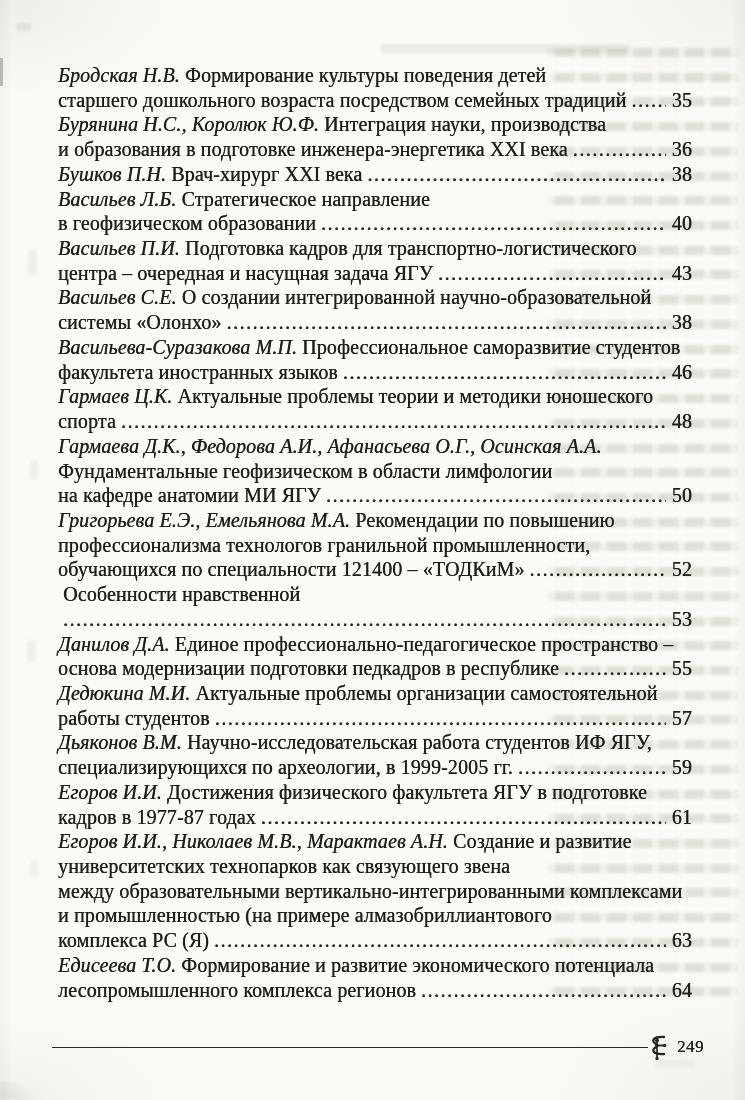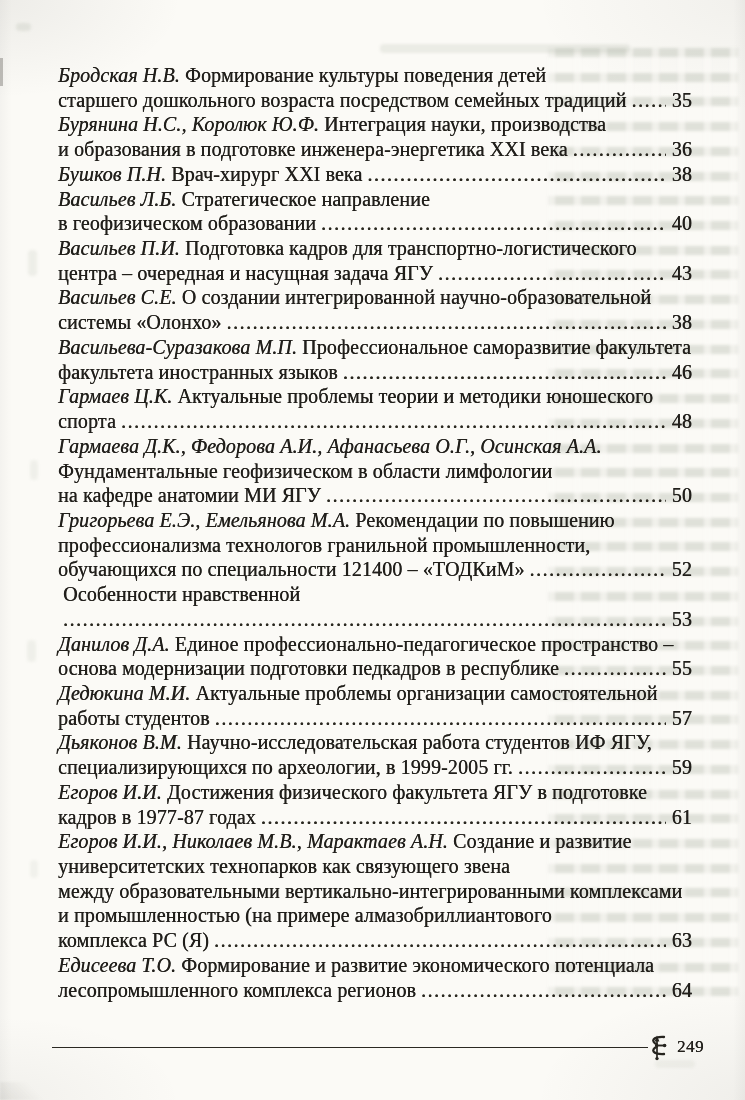--- a/index.html
+++ b/index.html
@@ -110,21 +110,21 @@
     </div>
     <div class="entry">
       <div class="line"><span class="authors">Васильев П.И.</span><span class="title"> Подготовка кадров для транспортно-логистического</span></div>
       <div class="line"><span class="title">центра – очередная и насущная задача ЯГУ</span><span class="leader"></span><span class="pagenum">43</span></div>
     </div>
     <div class="entry">
       <div class="line"><span class="authors">Васильев С.Е.</span><span class="title"> О создании интегрированной научно-образовательной</span></div>
       <div class="line"><span class="title">системы «Олонхо»</span><span class="leader"></span><span class="pagenum">38</span></div>
     </div>
     <div class="entry">
-      <div class="line"><span class="authors">Васильева-Суразакова М.П.</span><span class="title"> Профессиональное саморазвитие факультета</span></div>
+      <div class="line"><span class="authors">Васильева-Суразакова М.П.</span><span class="title"> Профессиональное саморазвитие студентов</span></div>
       <div class="line"><span class="title">факультета иностранных языков</span><span class="leader"></span><span class="pagenum">46</span></div>
     </div>
     <div class="entry">
       <div class="line"><span class="authors">Гармаев Ц.К.</span><span class="title"> Актуальные проблемы теории и методики юношеского</span></div>
       <div class="line"><span class="title">спорта</span><span class="leader"></span><span class="pagenum">48</span></div>
     </div>
     <div class="entry">
       <div class="line"><span class="authors">Гармаева Д.К., Федорова А.И., Афанасьева О.Г., Осинская А.А.</span></div>
       <div class="line"><span class="title">Фундаментальные геофизическом в области лимфологии</span></div>
       <div class="line"><span class="title">на кафедре анатомии МИ ЯГУ</span><span class="leader"></span><span class="pagenum">50</span></div>

